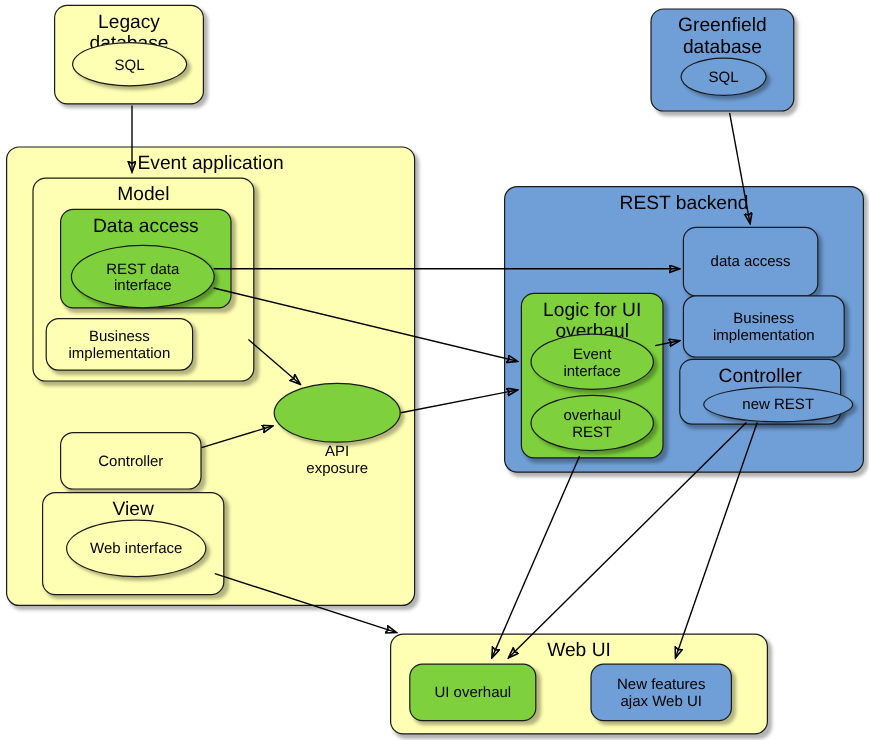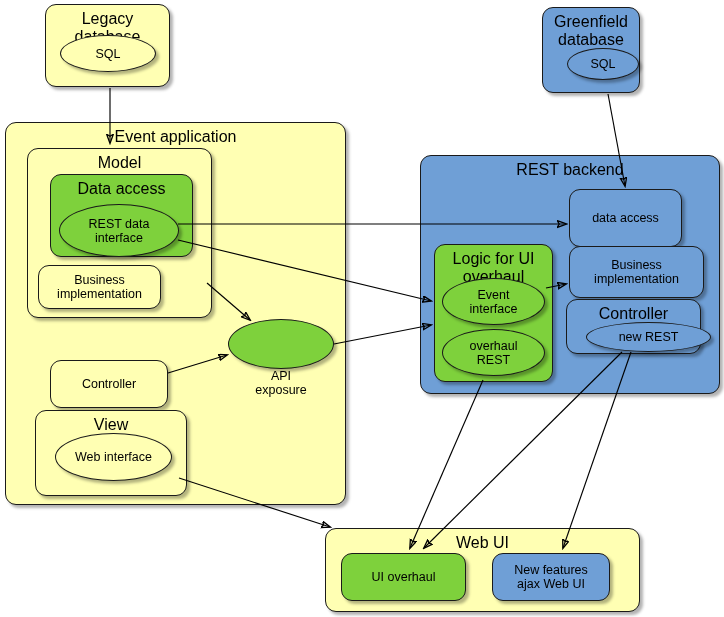--- a/index.html
+++ b/index.html
@@ -66,21 +66,21 @@
 <div id="canvas">
 
   <div class="node rrect yellow" style="left:45px; top:4px; width:125px; height:83px;">
     <span class="lbl-top" style="white-space:pre-line;">Legacy
 database</span>
   </div>
   <div class="node ellipse yellow" style="left:60px; top:35px; width:96px; height:37px;">
     <span class="lbl-center">SQL</span>
   </div>
 
-  <div class="node rrect blue" style="left:542px; top:7px; width:98px; height:86px;">
+  <div class="node rrect blue" style="left:542px; top:7px; width:120px; height:86px;">
     <span class="lbl-top" style="white-space:pre-line;">Greenfield
 database</span>
   </div>
   <div class="node ellipse blue" style="left:567px; top:48px; width:72px; height:32px;">
     <span class="lbl-center">SQL</span>
   </div>
 
   <div class="node rrect yellow" style="left:5px; top:122px; width:341px; height:383px;">
     <span class="lbl-top">Event  application</span>
   </div>
@@ -147,21 +147,21 @@
 interface</span>
   </div>
   <div class="node ellipse green" style="left:442px; top:329px; width:103px; height:47px;">
     <span class="lbl-center" style="white-space:pre-line;">overhaul
 REST</span>
   </div>
 
   <div class="node rrect yellow" style="left:325px; top:528px; width:315px; height:84px;">
     <span class="lbl-top">Web UI</span>
   </div>
-  <div class="node rrect green" style="left:341px; top:553px; width:125px; height:48px;">
+  <div class="node rrect green" style="left:341px; top:553px; width:106px; height:48px;">
     <span class="lbl-center">UI overhaul</span>
   </div>
   <div class="node rrect blue" style="left:492px; top:553px; width:118px; height:48px;">
     <span class="lbl-center" style="white-space:pre-line;">New features
 ajax Web UI</span>
   </div>
 
   <svg id="arrows" viewBox="0 0 724 617">
     <defs>
       <marker id="ah" markerWidth="9" markerHeight="9" refX="7.6" refY="3.1" orient="auto" markerUnits="strokeWidth">

